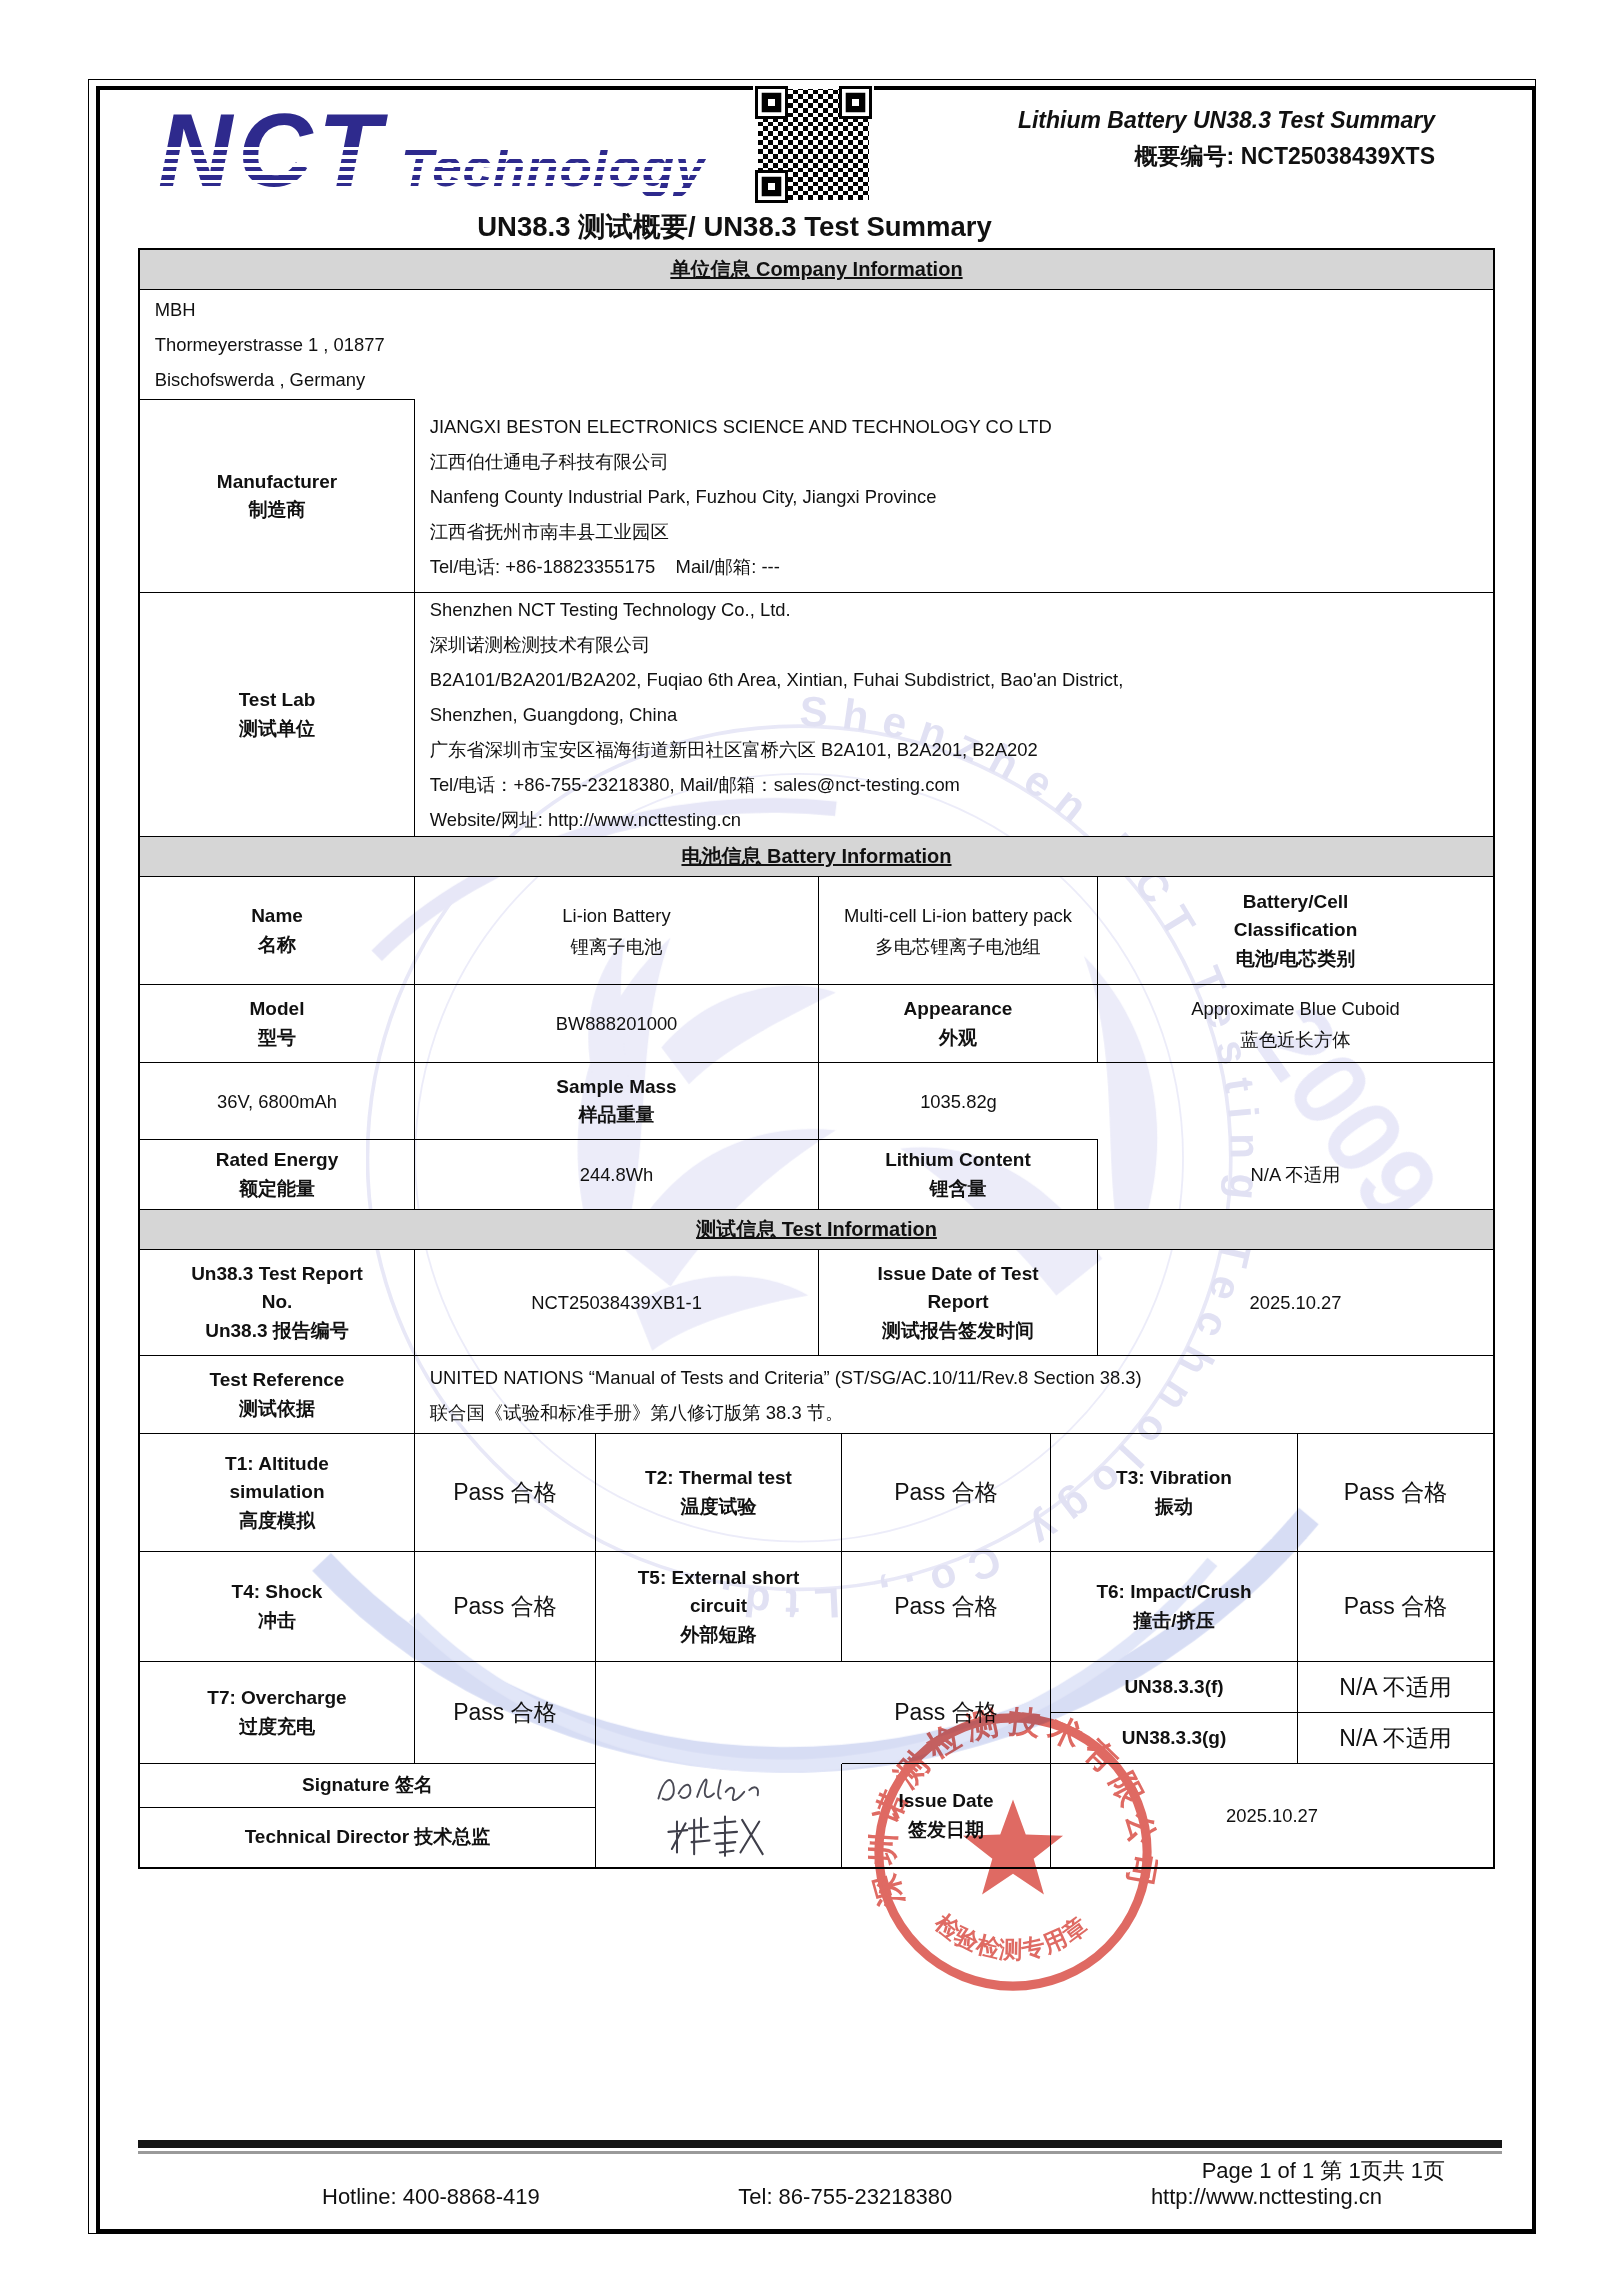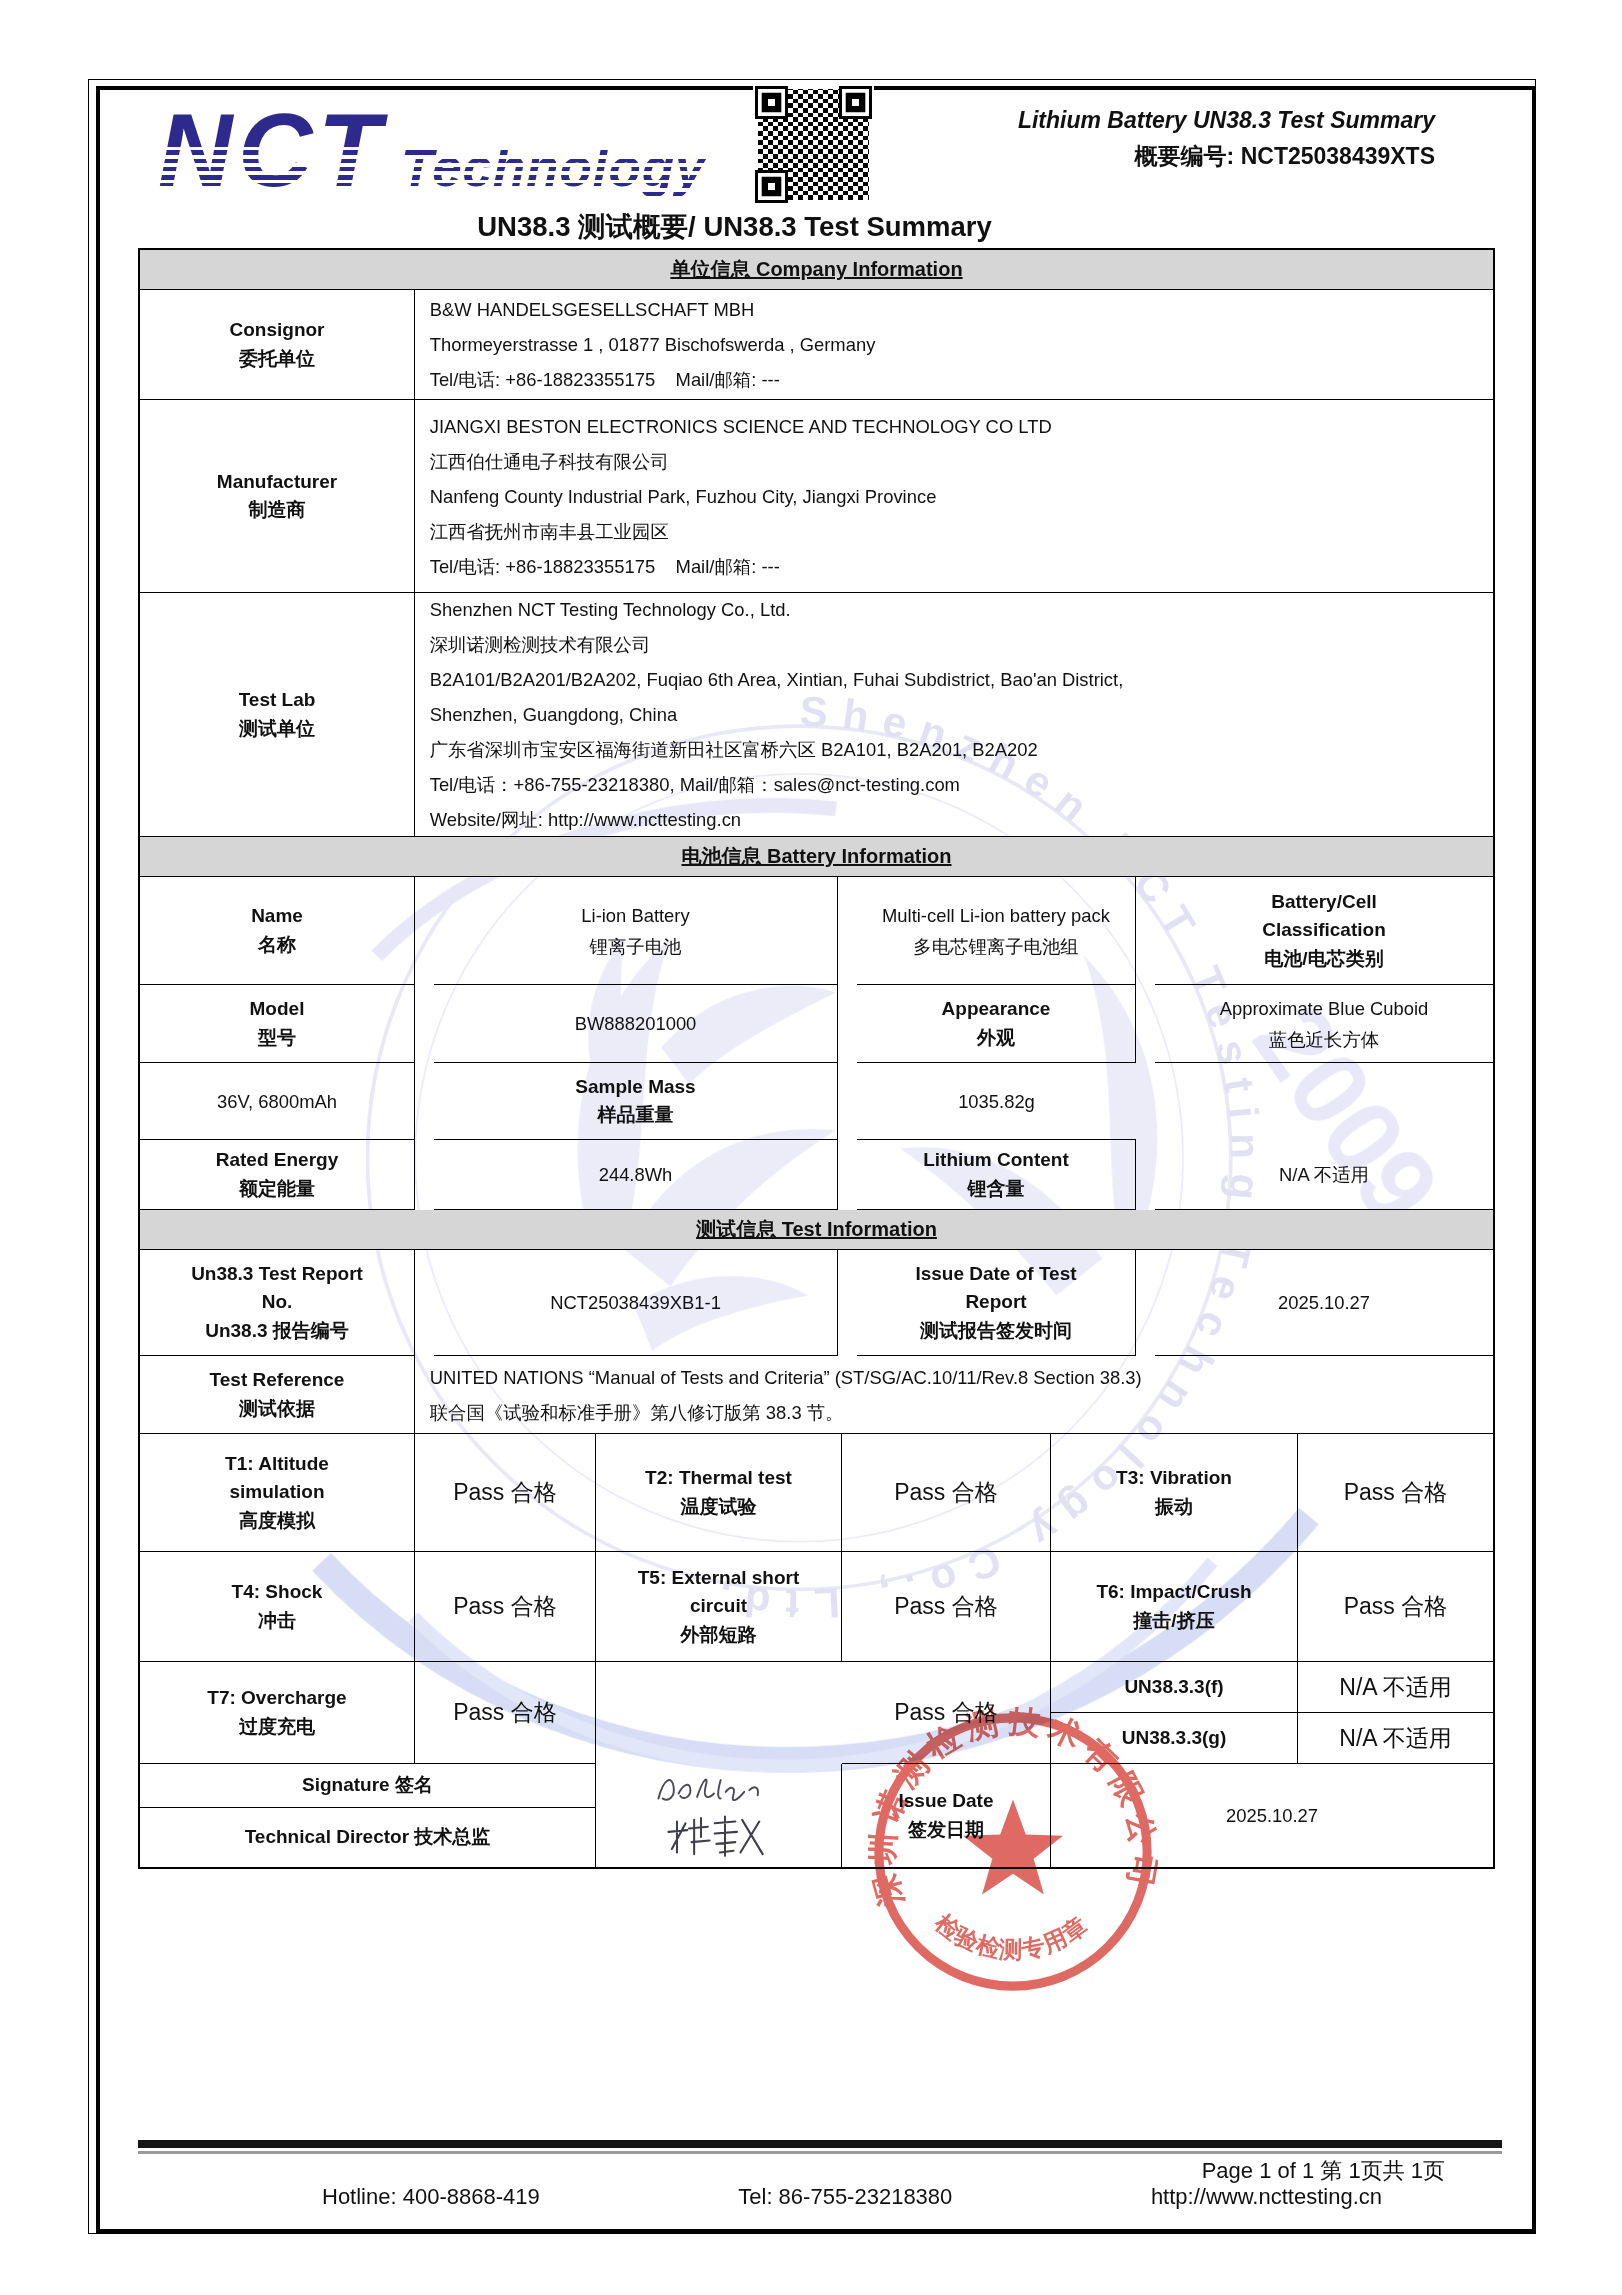--- a/index.html
+++ b/index.html
@@ -32,21 +32,21 @@
   .doc-type{font-size:23px;font-weight:bold;font-style:italic;}
   .doc-no{font-size:23px;font-weight:bold;}
   
   .doc-title{left:0;top:209px;width:1469px;text-align:center;font-size:27.5px;font-weight:bold;}
   
   .tbl{left:138px;top:248px;width:1357px;border:2.8px solid #000;box-sizing:border-box;z-index:2;}
   .bar{height:39px;line-height:39px;background:#d6d6d6;border-bottom:1.8px solid #000;
        text-align:center;font-weight:bold;font-size:20px;text-decoration:underline;}
   .grid{display:grid;width:100%;overflow:hidden;}
   .g2{grid-template-columns:275px 1fr;}
-  .g4{grid-template-columns:275px 404px 279px 1fr;gap:19px;}
+  .g4{grid-template-columns:275px 404px 279px 1fr;}
   .g6{grid-template-columns:275px 181px 246px 209px 247px 1fr;}
   .gs{grid-template-columns:456px 246px 209px 1fr;}
   .c{border-right:1.8px solid #000;border-bottom:1.8px solid #000;box-sizing:border-box;
      display:flex;flex-direction:column;justify-content:center;align-items:center;
      text-align:center;padding:1.8px 7.3px;background:transparent;}
   .grid > .c:last-child{border-right:none;}
   .nr{border-right:none!important;}
   .nb{border-bottom:none!important;}
   .vals{align-items:flex-start;text-align:left;padding:3.7px 14.7px;}
   .ln{font-size:18.4px;line-height:35px;}
@@ -116,24 +116,20 @@
     <div class="doc-no">概要编号: NCT25038439XTS</div>
   </div>
 
   <div class="abs doc-title">UN38.3 测试概要/ UN38.3 Test Summary</div>
 
   <div class="abs tbl">
 
     <div class="bar">单位信息 Company Information</div>
 
     <div class="grid g2" style="grid-template-rows:110px">
-      <div class="c">
-        <div class="le">Consignor</div>
-        <div class="le">委托单位</div>
-      </div>
       <div class="c vals">
         <div class="ln">B&amp;W HANDELSGESELLSCHAFT MBH</div>
         <div class="ln">Thormeyerstrasse 1 , 01877 Bischofswerda , Germany</div>
         <div class="ln">Tel/电话: +86-18823355175 &nbsp;&nbsp; Mail/邮箱: ---</div>
       </div>
     </div>
 
     <div class="grid g2" style="grid-template-rows:193px">
       <div class="c">
         <div class="le">Manufacturer</div>

